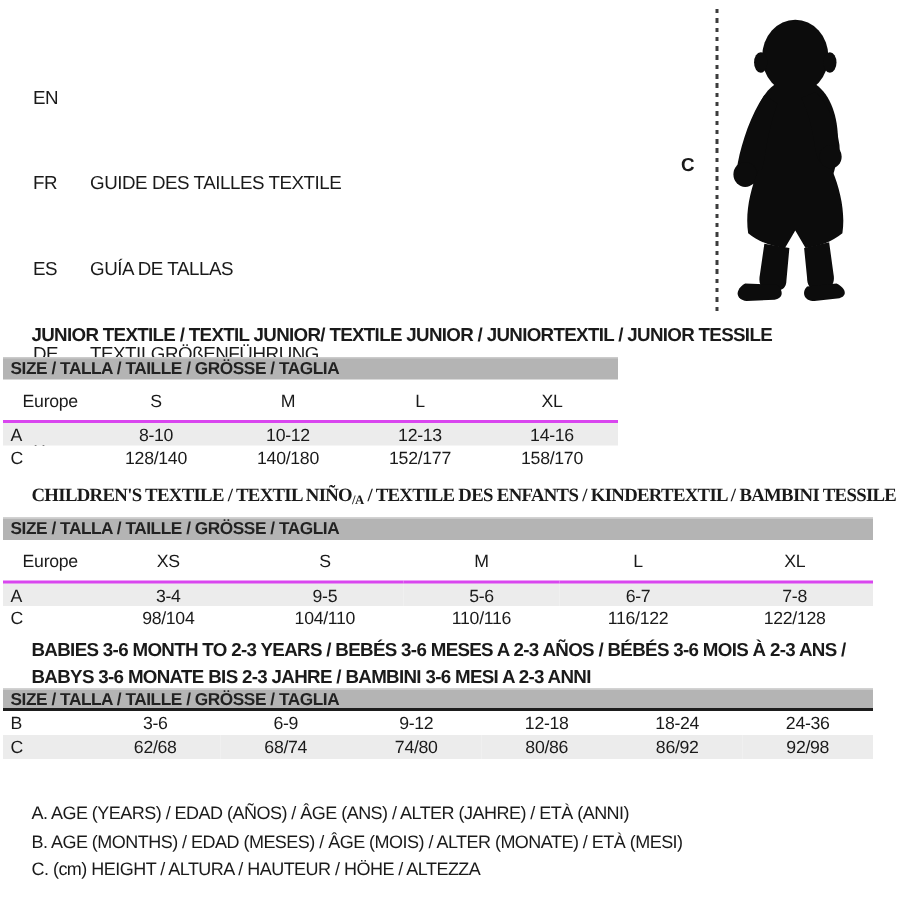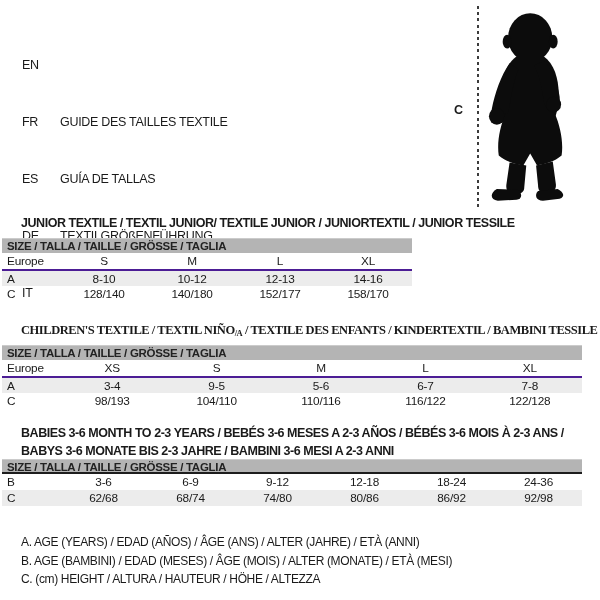--- a/index.html
+++ b/index.html
@@ -54,21 +54,21 @@
     padding-left:5px; letter-spacing:-0.3px; color:#222;
   }
   .size-bar.rule-below { border-bottom:2px solid #1d1d1d; }
 
   table { width:100%; border-collapse:collapse; table-layout:fixed; }
   td {
     height:16px; padding:0; text-align:center; vertical-align:middle;
     font-size:11.8px; letter-spacing:-0.2px; white-space:nowrap;
   }
   td.lbl { text-align:left; padding-left:5px; }
-  tr.hdr td { border-bottom:2px solid #4c1d95; height:17px; }
+  tr.hdr td { border-bottom:2px solid #d946ef; height:28px;text-align:center; }
   tr.stripe { background:#ececec; }
   col.c0 { width:58px; }
 
   
   .notes { position:absolute; left:21px; top:533px; }
   .note-line {
     font-weight:normal; font-size:12px; line-height:18.6px;
     letter-spacing:-0.35px; white-space:nowrap;
   }
 </style>
@@ -177,21 +177,21 @@
     <tr class="stripe">
       <td class="lbl">A</td>
       <td>3-4</td>
       <td>9-5</td>
       <td>5-6</td>
       <td>6-7</td>
       <td>7-8</td>
     </tr>
     <tr>
       <td class="lbl">C</td>
-      <td>98/193</td>
+      <td>98/104</td>
       <td>104/110</td>
       <td>110/116</td>
       <td>116/122</td>
       <td>122/128</td>
     </tr>
   </tbody>
     </table>
 </div>
 
 <div class="section-title" id="t3-title">
@@ -228,15 +228,15 @@
       <td>80/86</td>
       <td>86/92</td>
       <td>92/98</td>
     </tr>
   </tbody>
     </table>
 </div>
 
 <div class="notes">
   <div class="note-line">A. AGE (YEARS) / EDAD (AÑOS) / ÂGE (ANS) / ALTER (JAHRE) / ETÀ (ANNI)</div>
-  <div class="note-line">B. AGE (BAMBINI) / EDAD (MESES) / ÂGE (MOIS) / ALTER (MONATE) / ETÀ (MESI)</div>
+  <div class="note-line">B. AGE (MONTHS) / EDAD (MESES) / ÂGE (MOIS) / ALTER (MONATE) / ETÀ (MESI)</div>
   <div class="note-line">C. (cm) HEIGHT / ALTURA / HAUTEUR / HÖHE / ALTEZZA</div>
 </div>
 
 </body></html>

